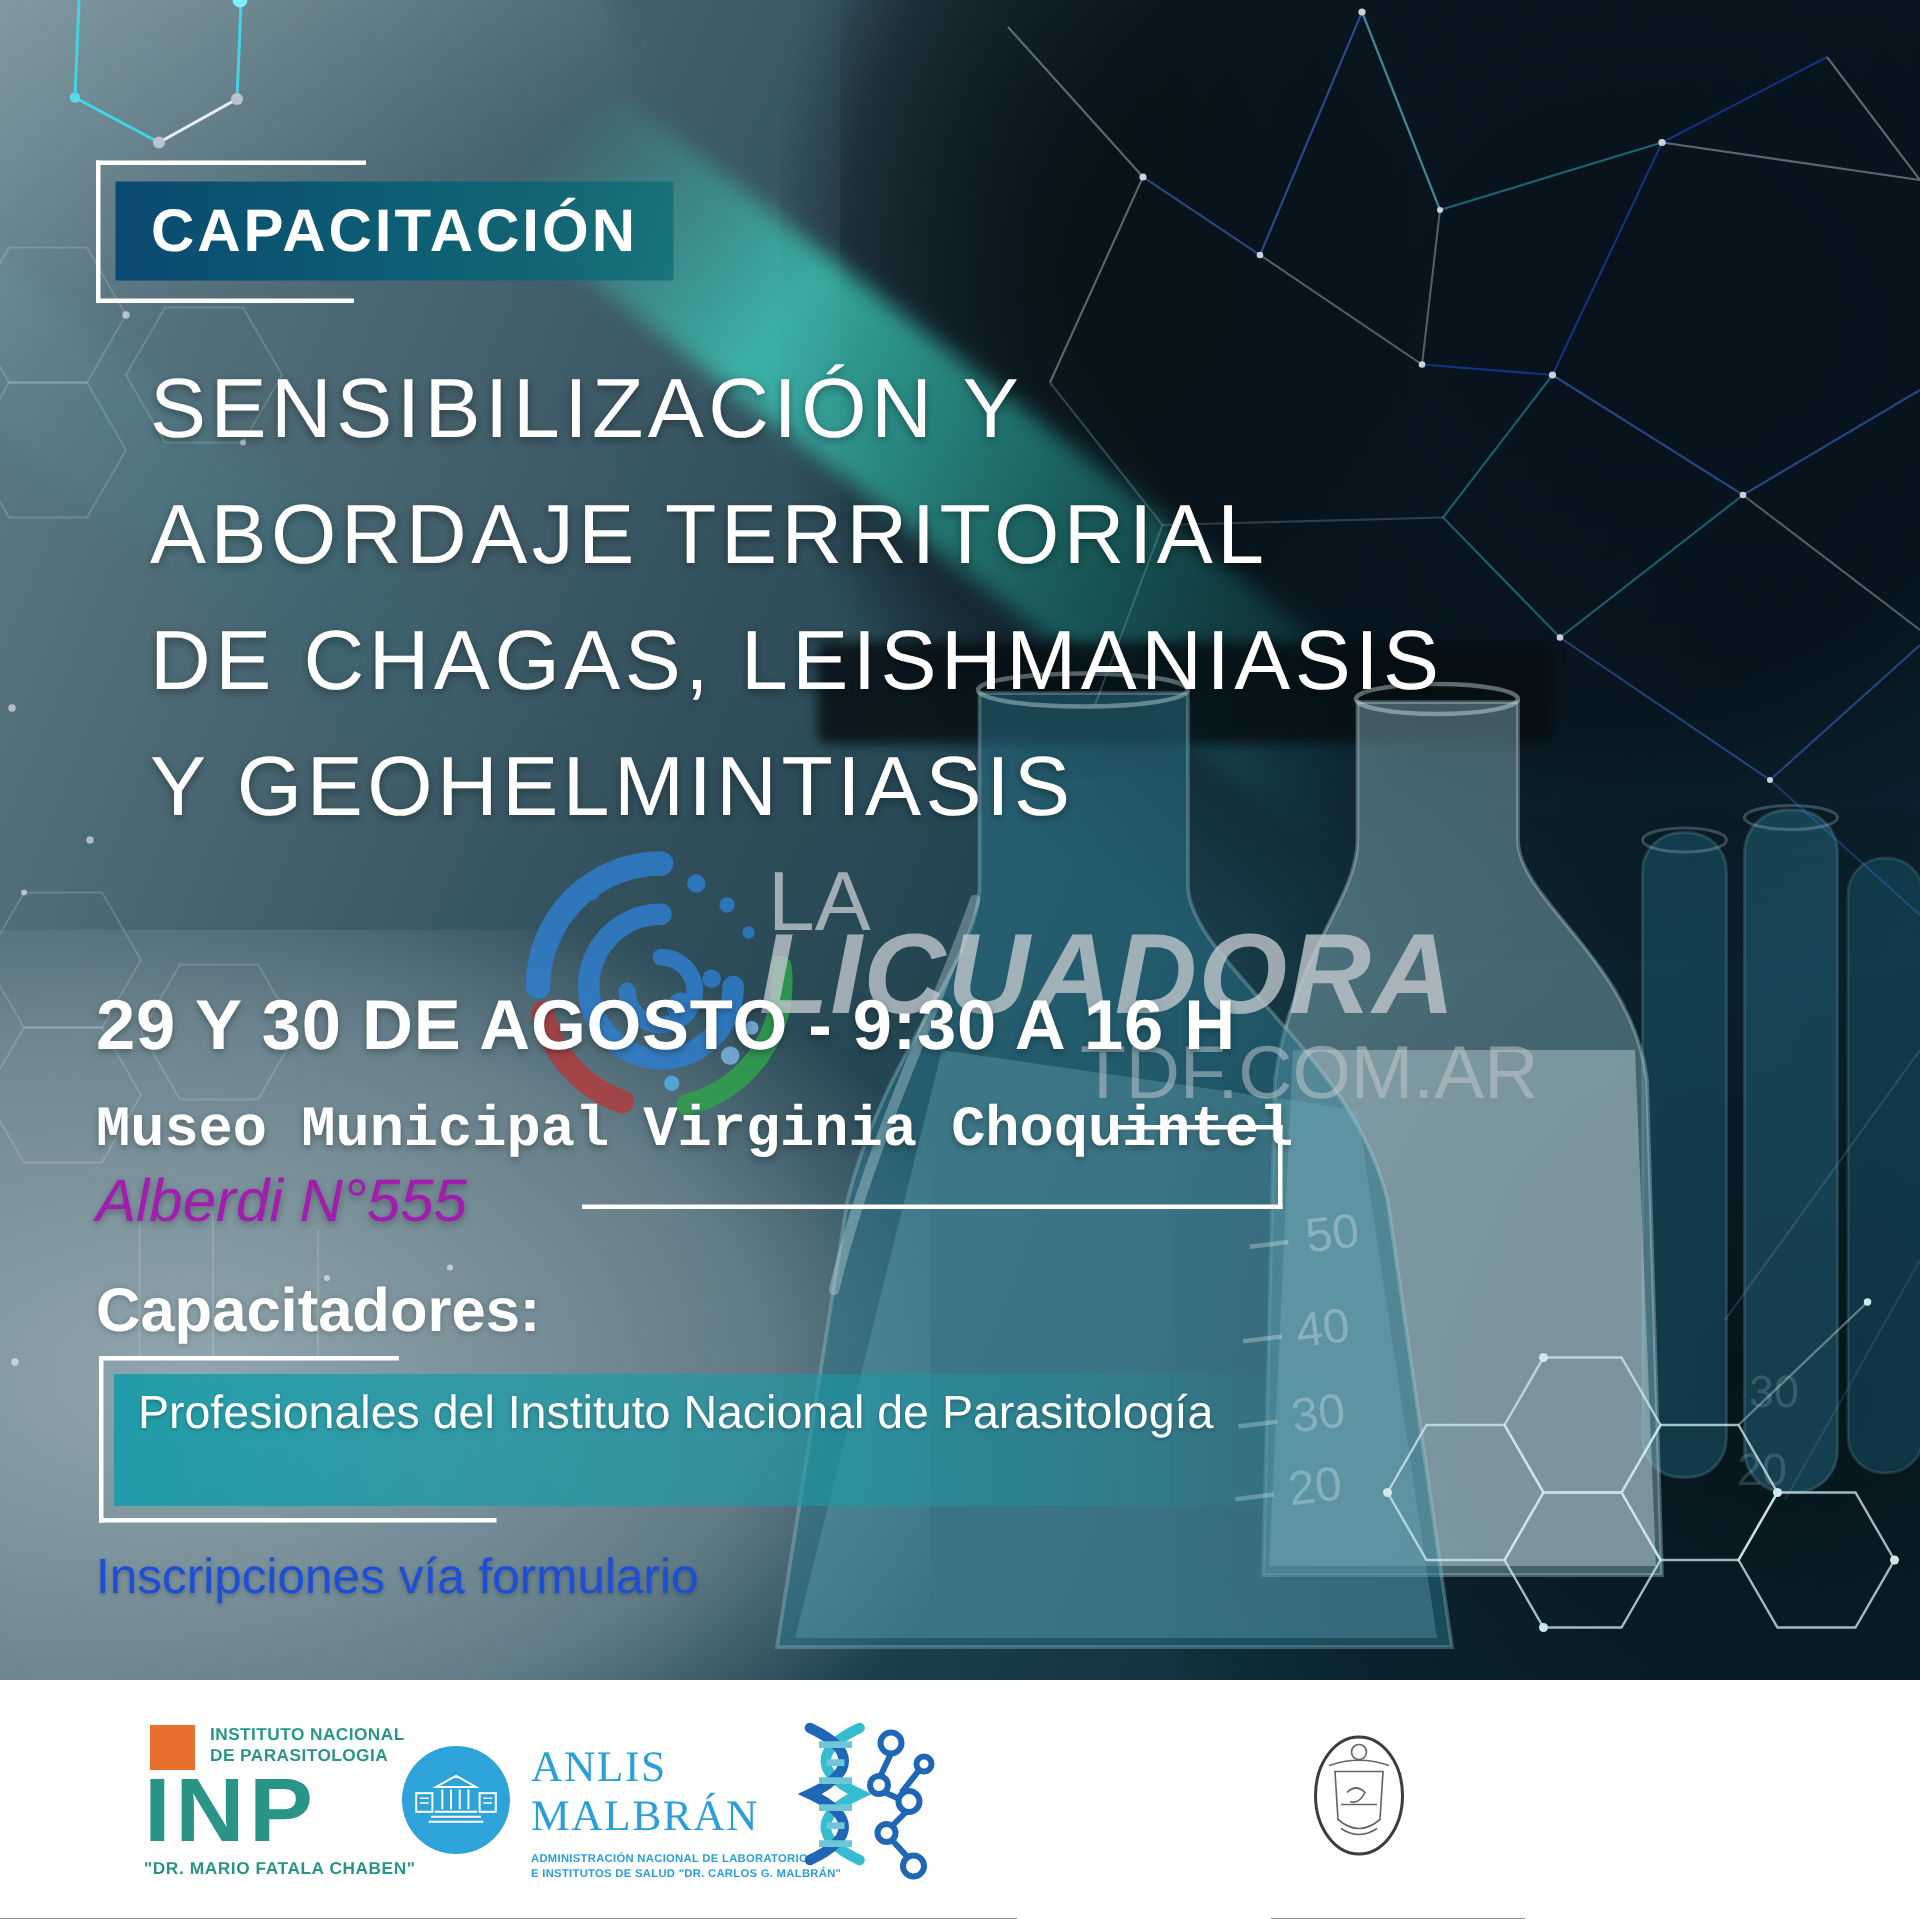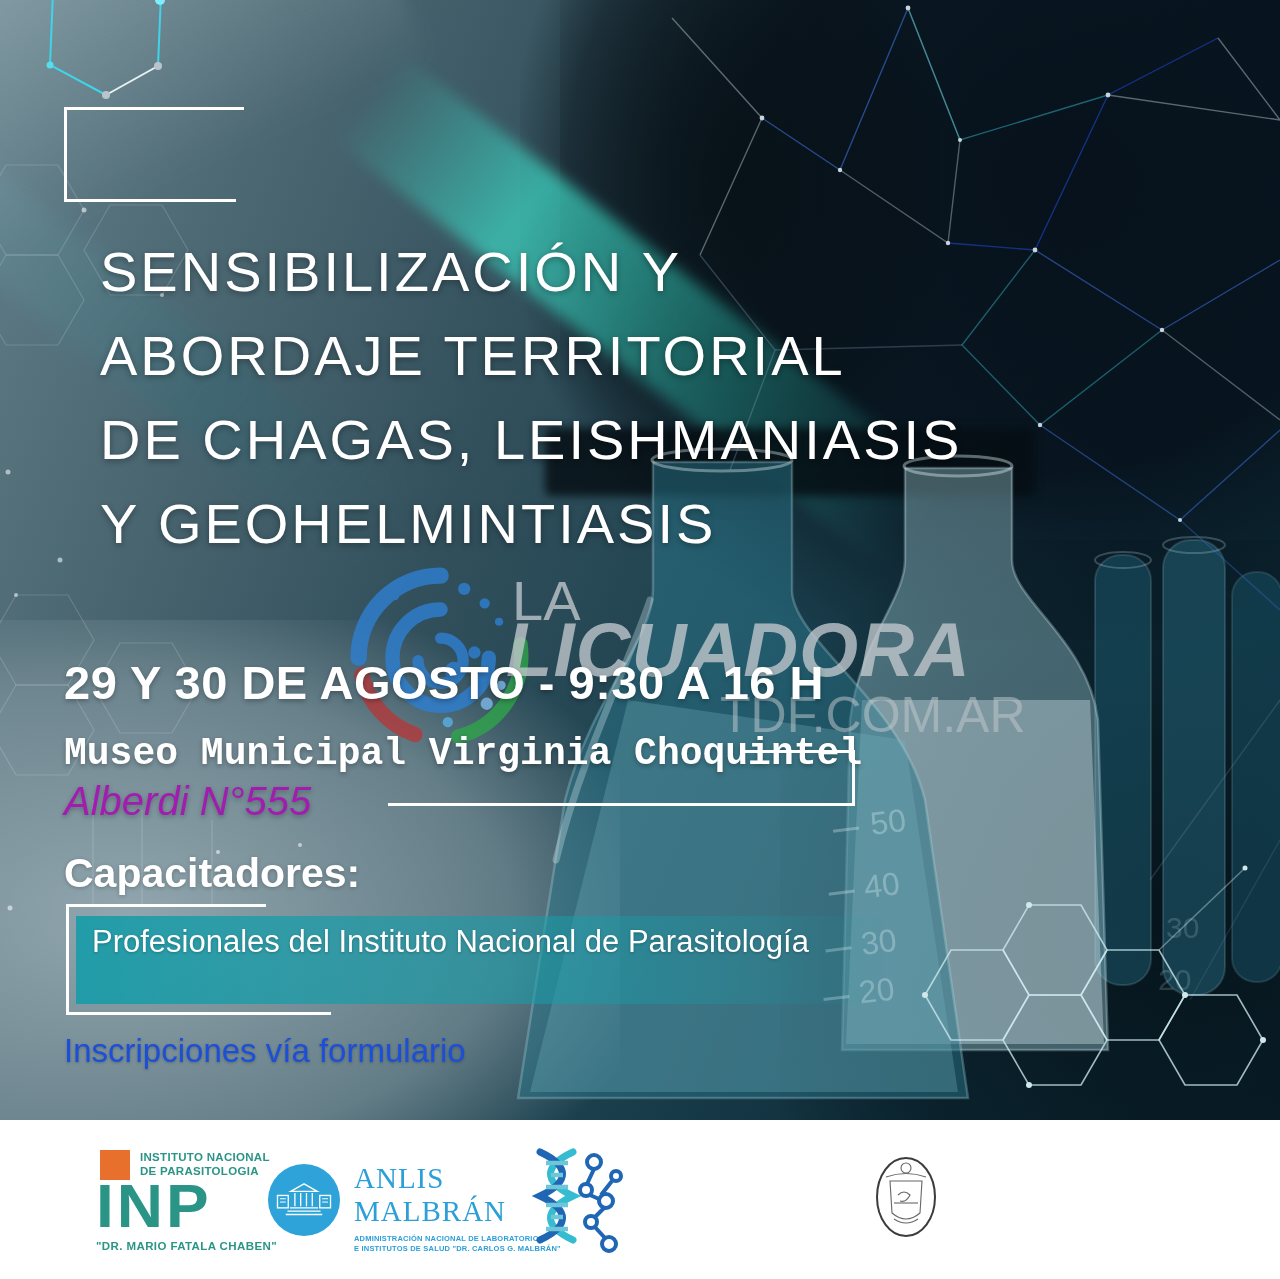--- a/index.html
+++ b/index.html
@@ -223,20 +223,23 @@
     </svg>
   </div>
 
   <div class="abs wm wm-la">LA</div>
   <div class="abs wm wm-name">LICUADORA</div>
   <div class="abs wm wm-dom">TDF.COM.AR</div>
 
   <div class="abs frame" style="left:64px;top:107px;width:180px;height:3px"></div>
   <div class="abs frame" style="left:64px;top:107px;width:3px;height:95px"></div>
   <div class="abs frame" style="left:64px;top:199px;width:172px;height:3px"></div>
+  <div class="abs badge-box">
+    <span>CAPACITACIÓN</span>
+  </div>
 
   <div class="abs title">
     <div>SENSIBILIZACIÓN Y</div>
     <div>ABORDAJE TERRITORIAL</div>
     <div>DE CHAGAS, LEISHMANIASIS</div>
     <div>Y GEOHELMINTIASIS</div>
   </div>
 
   <div class="abs ev-date">29 Y 30 DE AGOSTO - 9:30 A 16 H</div>
   <div class="abs ev-venue">Museo Municipal Virginia Choquintel</div>

